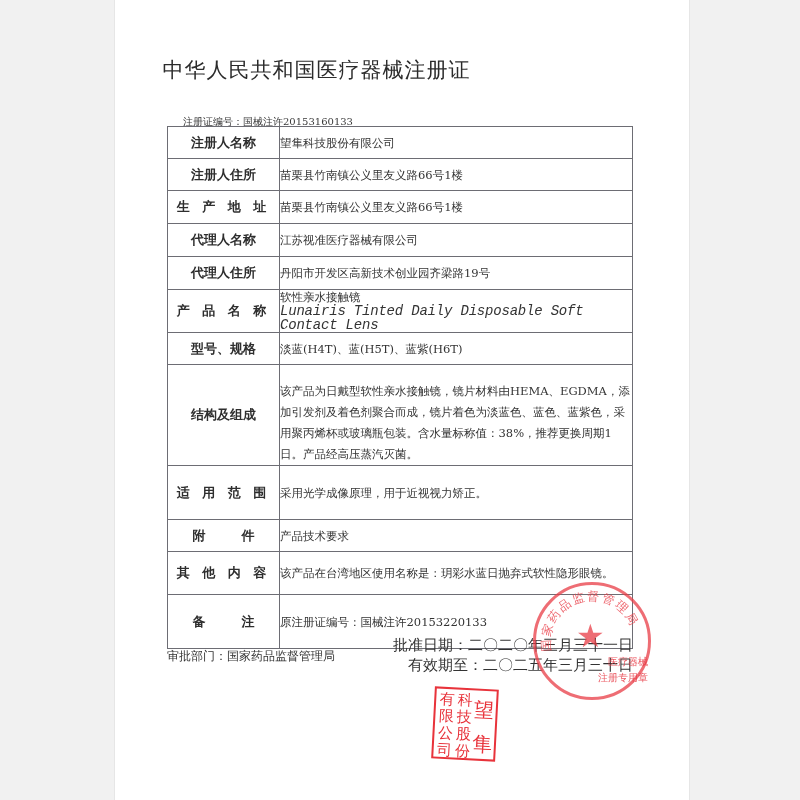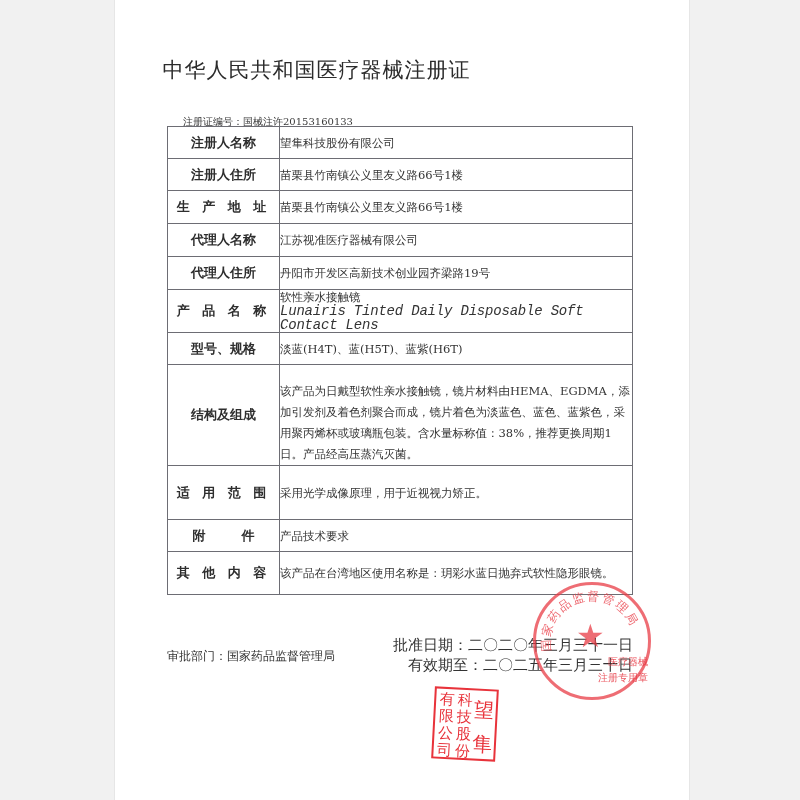--- a/index.html
+++ b/index.html
@@ -126,20 +126,24 @@
     <td class="val">采用光学成像原理，用于近视视力矫正。</td>
   </tr>
   <tr style="height:32px">
     <td class="label" style="white-space:pre">附        件</td>
     <td class="val">产品技术要求</td>
   </tr>
   <tr style="height:43px">
     <td class="label" style="letter-spacing:4px">其 他 内 容</td>
     <td class="val" style="line-height:15px">该产品在台湾地区使用名称是：玥彩水蓝日抛弃式软性隐形眼镜。</td>
   </tr>
+  <tr style="height:54px">
+    <td class="label" style="white-space:pre">备        注</td>
+    <td class="val">原注册证编号：国械注许20153220133</td>
+  </tr>
 </tbody>
   </table>
 
 <div class="footer-dept">审批部门：国家药品监督管理局</div>
 <div class="footer-date" style="top:636px">批准日期：二〇二〇年三月三十一日</div>
 <div class="footer-date" style="top:656px">有效期至：二〇二五年三月三十日</div>
 
 <div class="stamp-round">
   <svg class="arc" viewBox="0 0 112 112">
     <defs>

